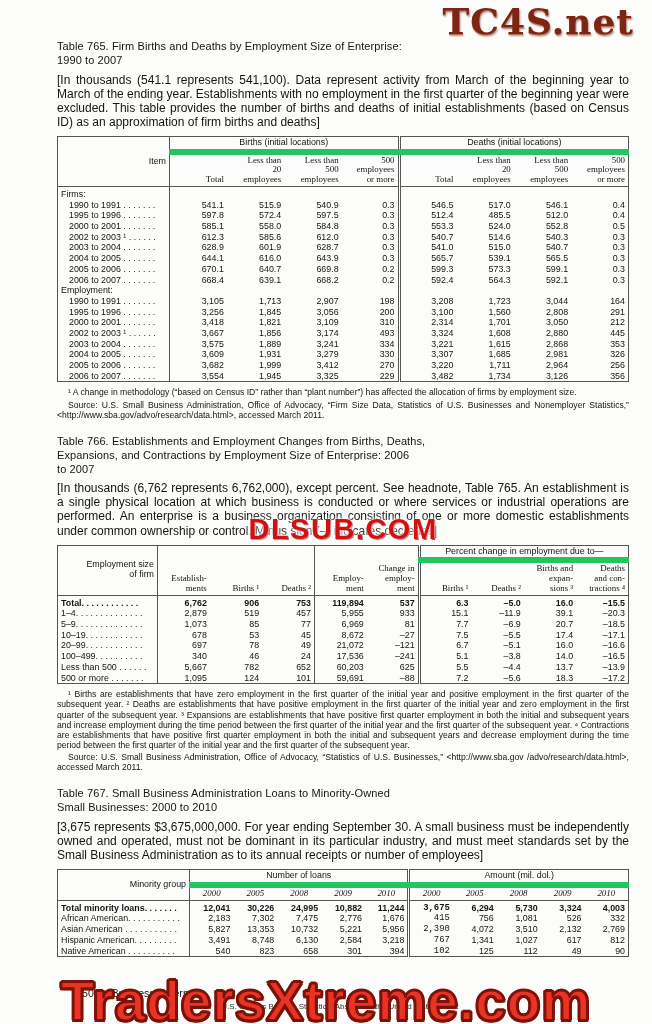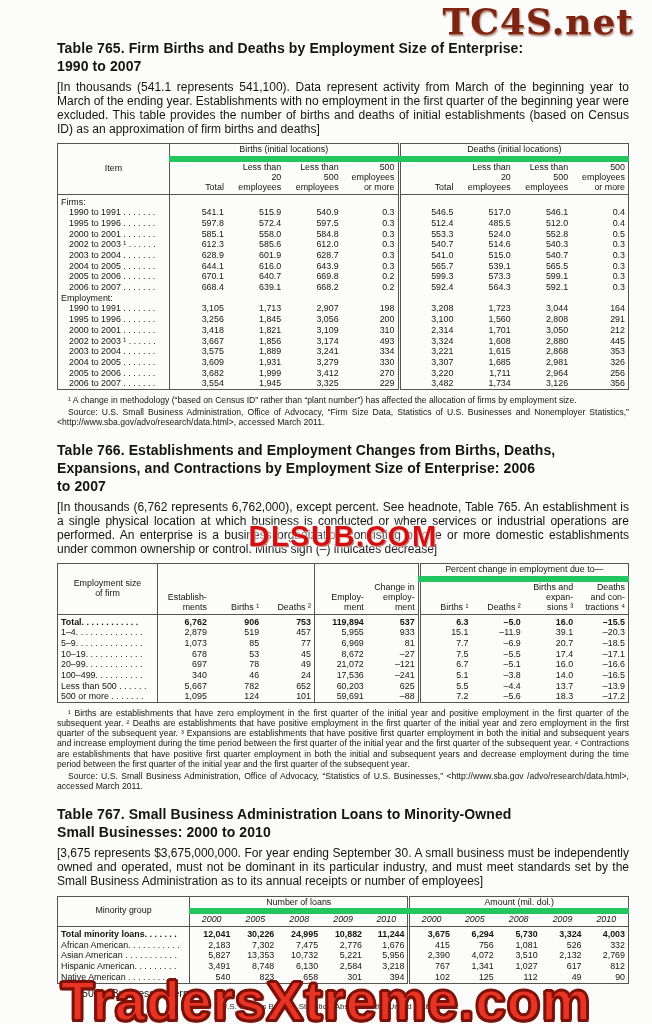--- a/index.html
+++ b/index.html
@@ -5,47 +5,47 @@
   * { margin:0; padding:0; box-sizing:border-box; }
   html,body { background:#ffffff; }
   .page {
     width:652px; height:1024px; position:relative; overflow:hidden;
     background:#fcfcfa; color:#141414;
     font-family:"Liberation Sans","DejaVu Sans",sans-serif;
   }
   .content { padding:40px 23px 0 57px; }
   .sec { margin-bottom:15px; position:relative; }
   .tbl-title {
-    font-size:14px; font-weight:bold; line-height:1.26;
+    font-size:11px; font-weight:normal; line-height:1.26;
     white-space:pre-line; margin-bottom:5px; letter-spacing:.1px;
   }
   .note {
     font-size:12px; line-height:1.17; text-align:justify; margin-bottom:7px;
   }
   table.stat {
     border-collapse:collapse; table-layout:fixed; width:100%;
     font-size:8.9px; border:1px solid #555; margin-bottom:5px;
   }
   .c-stub765 { width:112px; } .c-stub766 { width:100px; } .c-stub767 { width:132px; }
   .stat thead { border-bottom:1px solid #555; }
   .stat thead th { font-weight:normal; line-height:1.1; padding:1px 3px; }
-  .stub-h { text-align:center; vertical-align:middle; border-right:1px solid #555; white-space:pre-line; }
+  .stub-h { text-align:right; vertical-align:middle; border-right:1px solid #555; white-space:pre-line; }
   .group { text-align:center; vertical-align:middle; border-bottom:6px solid #22c55e; padding:2px 2px 1px; }
-  .sub { text-align:right; vertical-align:bottom; white-space:pre-line; padding-bottom:2px; }
+  .sub { text-align:right; vertical-align:bottom; white-space:pre-line; padding-bottom:2px;font-family:Liberation Serif, serif; }
   .yr { font-style:italic; text-align:center; }
   .bl  { border-left:1px solid #555; }
   .bld { border-left:3px double #555; }
   .stat tbody td { padding:0 3px; line-height:1.2; height:10.4px; }
   .stat tbody tr:first-child td { padding-top:2px; }
   .stat td.stub { text-align:left; border-right:1px solid #555; white-space:nowrap; overflow:hidden; }
   .stat td.num { text-align:right; white-space:nowrap; }
   .t765 tbody td:nth-child(6) { border-left:3px double #555; }
   .t766 tbody td:nth-child(5) { border-left:1px solid #555; }
   .t766 tbody td:nth-child(7) { border-left:3px double #555; }
-  .t767 tbody td:nth-child(7) { border-left:3px double #555; }
+  .t767 tbody td:nth-child(7) { border-left:3px double #555;font-family:Liberation Mono, monospace; }
   .t765 tbody td.stub { padding-left:11px; }
   .t765 tbody tr.section-row td.stub { padding-left:3px;margin-left:32px; }
   .bold-row td { font-weight:bold; padding-bottom:5px; }
   .footnote {
     font-size:8.6px; line-height:1.18; text-align:justify;
     text-indent:11px; margin-bottom:2px;
   }
   .src767 i { font-style:italic; }
   
   .wm-top {

